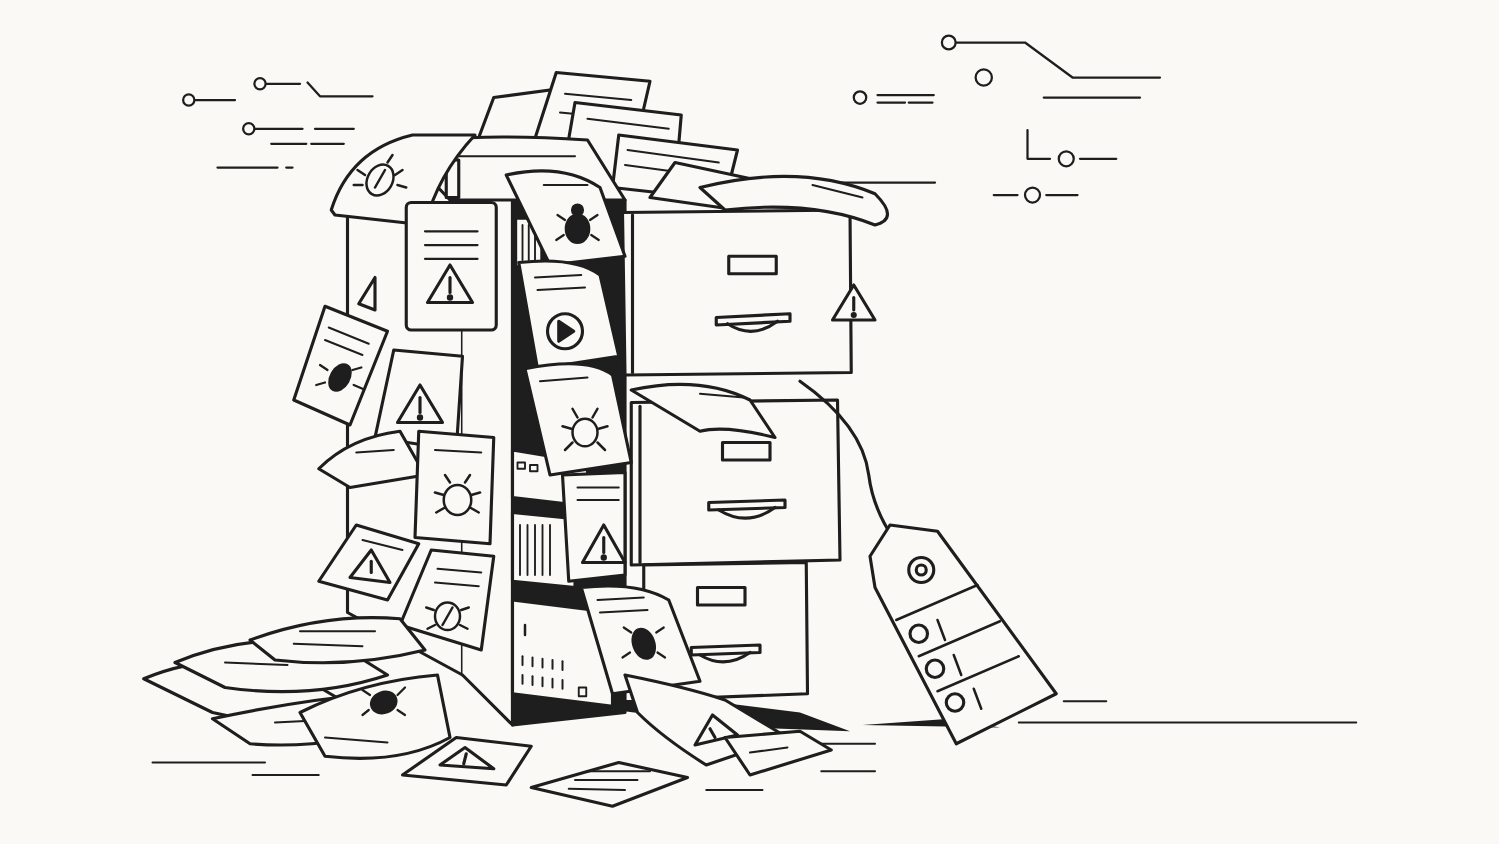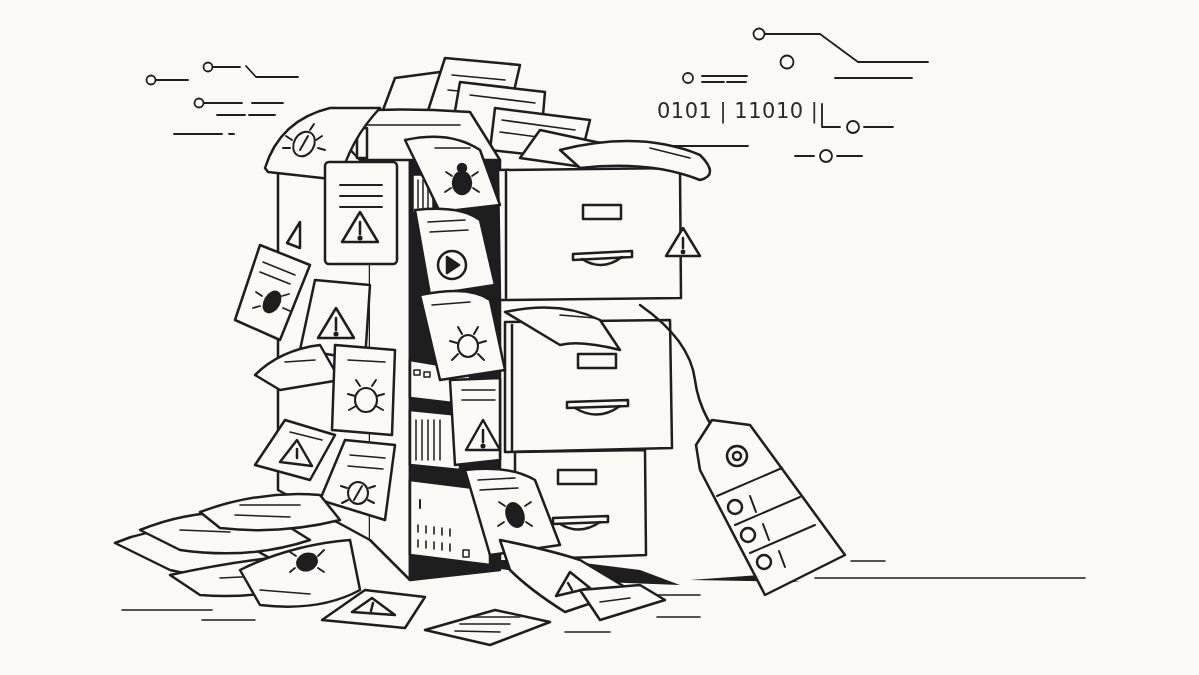--- a/index.html
+++ b/index.html
@@ -314,14 +314,13 @@
       <line x1="750" y1="553" x2="815" y2="525" stroke-width="2"></line>
       <circle cx="735" cy="507" r="7"></circle>
       <line x1="750" y1="496" x2="756" y2="512" stroke-width="2"></line>
       <circle cx="748" cy="535" r="7"></circle>
       <line x1="763" y1="524" x2="769" y2="540" stroke-width="2"></line>
       <circle cx="764" cy="562" r="7"></circle>
       <line x1="779" y1="551" x2="785" y2="567" stroke-width="2"></line>
     </g>
   </svg>
 
-  <div class="binary">0101 | 11010 |</div>
 </div>
 
 </body></html>

